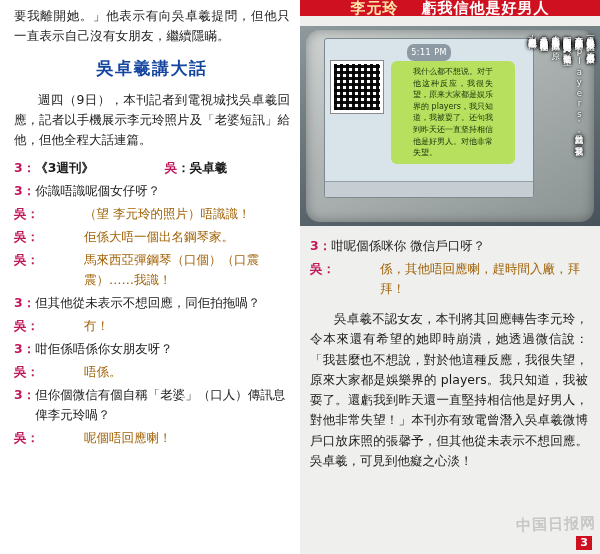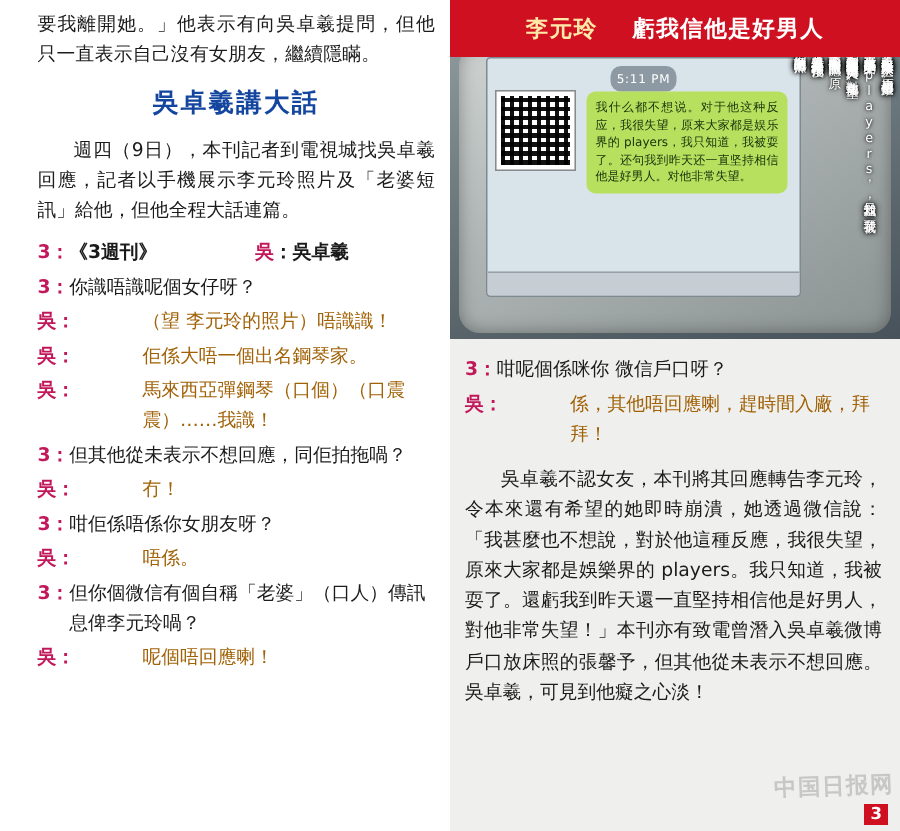--- a/index.html
+++ b/index.html
@@ -16,21 +16,21 @@
     position: absolute;
     inset: 0;
     display: flex;
   }
 
   
   .left-col {
     width: 300px;
     height: 100%;
     background: #ffffff;
-    padding: 6px 10px 4px 25px;
+    padding: 6px 10px 4px 14px;
     position: relative;
     overflow: hidden;
   }
   .lead-para {
     font-size: 12.5px;
     line-height: 1.62;
     color: #1b1b1b;
     letter-spacing: 0.2px;
     text-align: justify;
     margin: 0 0 10px 0;
@@ -78,21 +78,21 @@
   .right-col {
     width: 300px;
     height: 100%;
     background: #efefed;
     position: relative;
     overflow: hidden;
   }
   .red-banner {
     position: absolute;
     top: 0; left: 0; right: 0;
-    height: 38px;
+    height: 16px;
     background: #cf1020;
     color: #ffffff;
     display: flex;
     align-items: center;
     justify-content: center;
     gap: 23px;
     font-weight: bold;
     font-size: 15px;
     letter-spacing: 1px;
     z-index: 5;
@@ -145,24 +145,24 @@
     background:
       repeating-linear-gradient(90deg, #111 0 3px, #fff 3px 6px),
       repeating-linear-gradient(0deg, #111 0 3px, #fff 3px 6px);
     background-blend-mode: multiply;
     border: 3px solid #fff;
     outline: 1px solid #8a8a8a;
   }
   .bubble {
     position: absolute;
     left: 66px; top: 22px;
-    width: 134px;
+    width: 124px;
     background: #b8e05f;
     border-radius: 6px;
-    padding: 5px 6px;
+    padding: 5px 22px;
     font-size: 8px;
     line-height: 1.45;
     color: #14320a;
     text-align: justify;
   }
   .bubble:after {
     content: "";
     position: absolute;
     left: -5px; top: 8px;
     border: 5px solid transparent;

